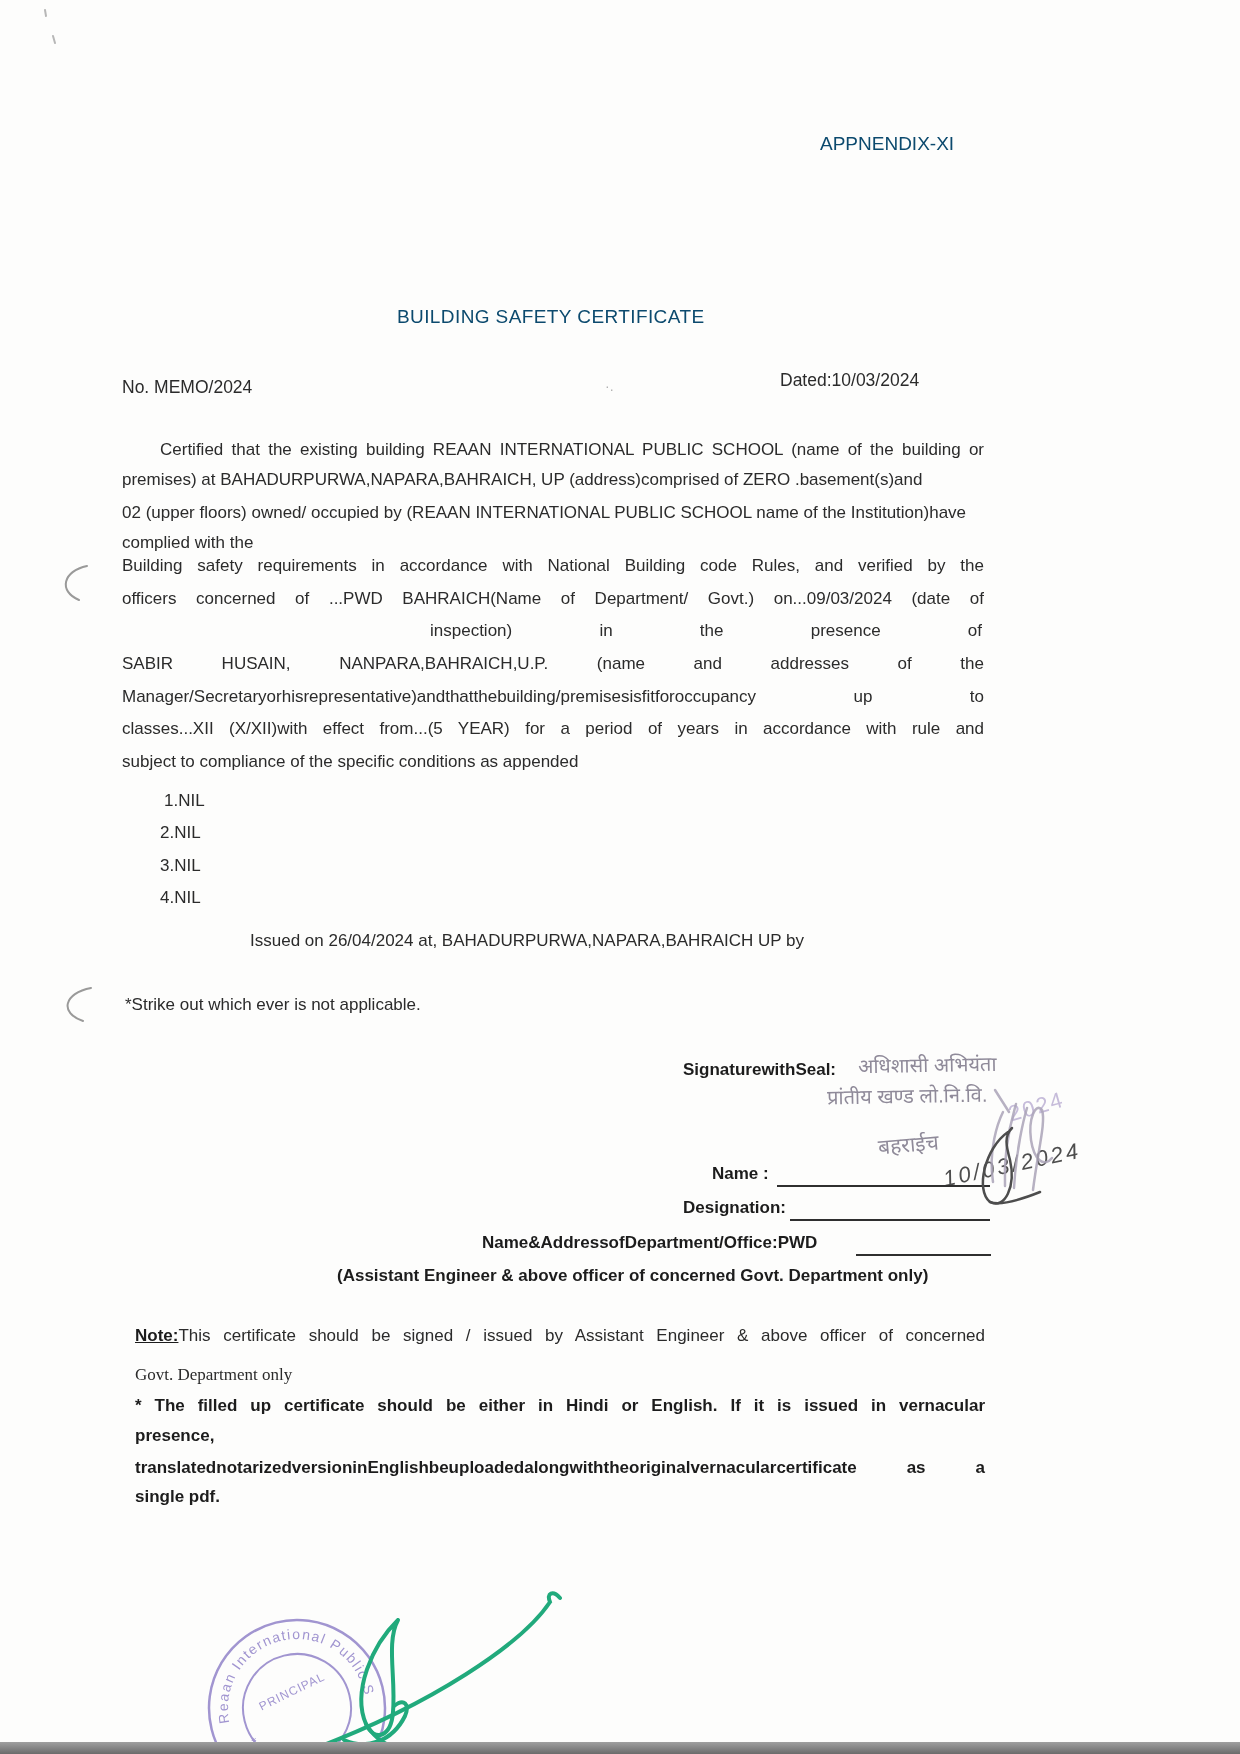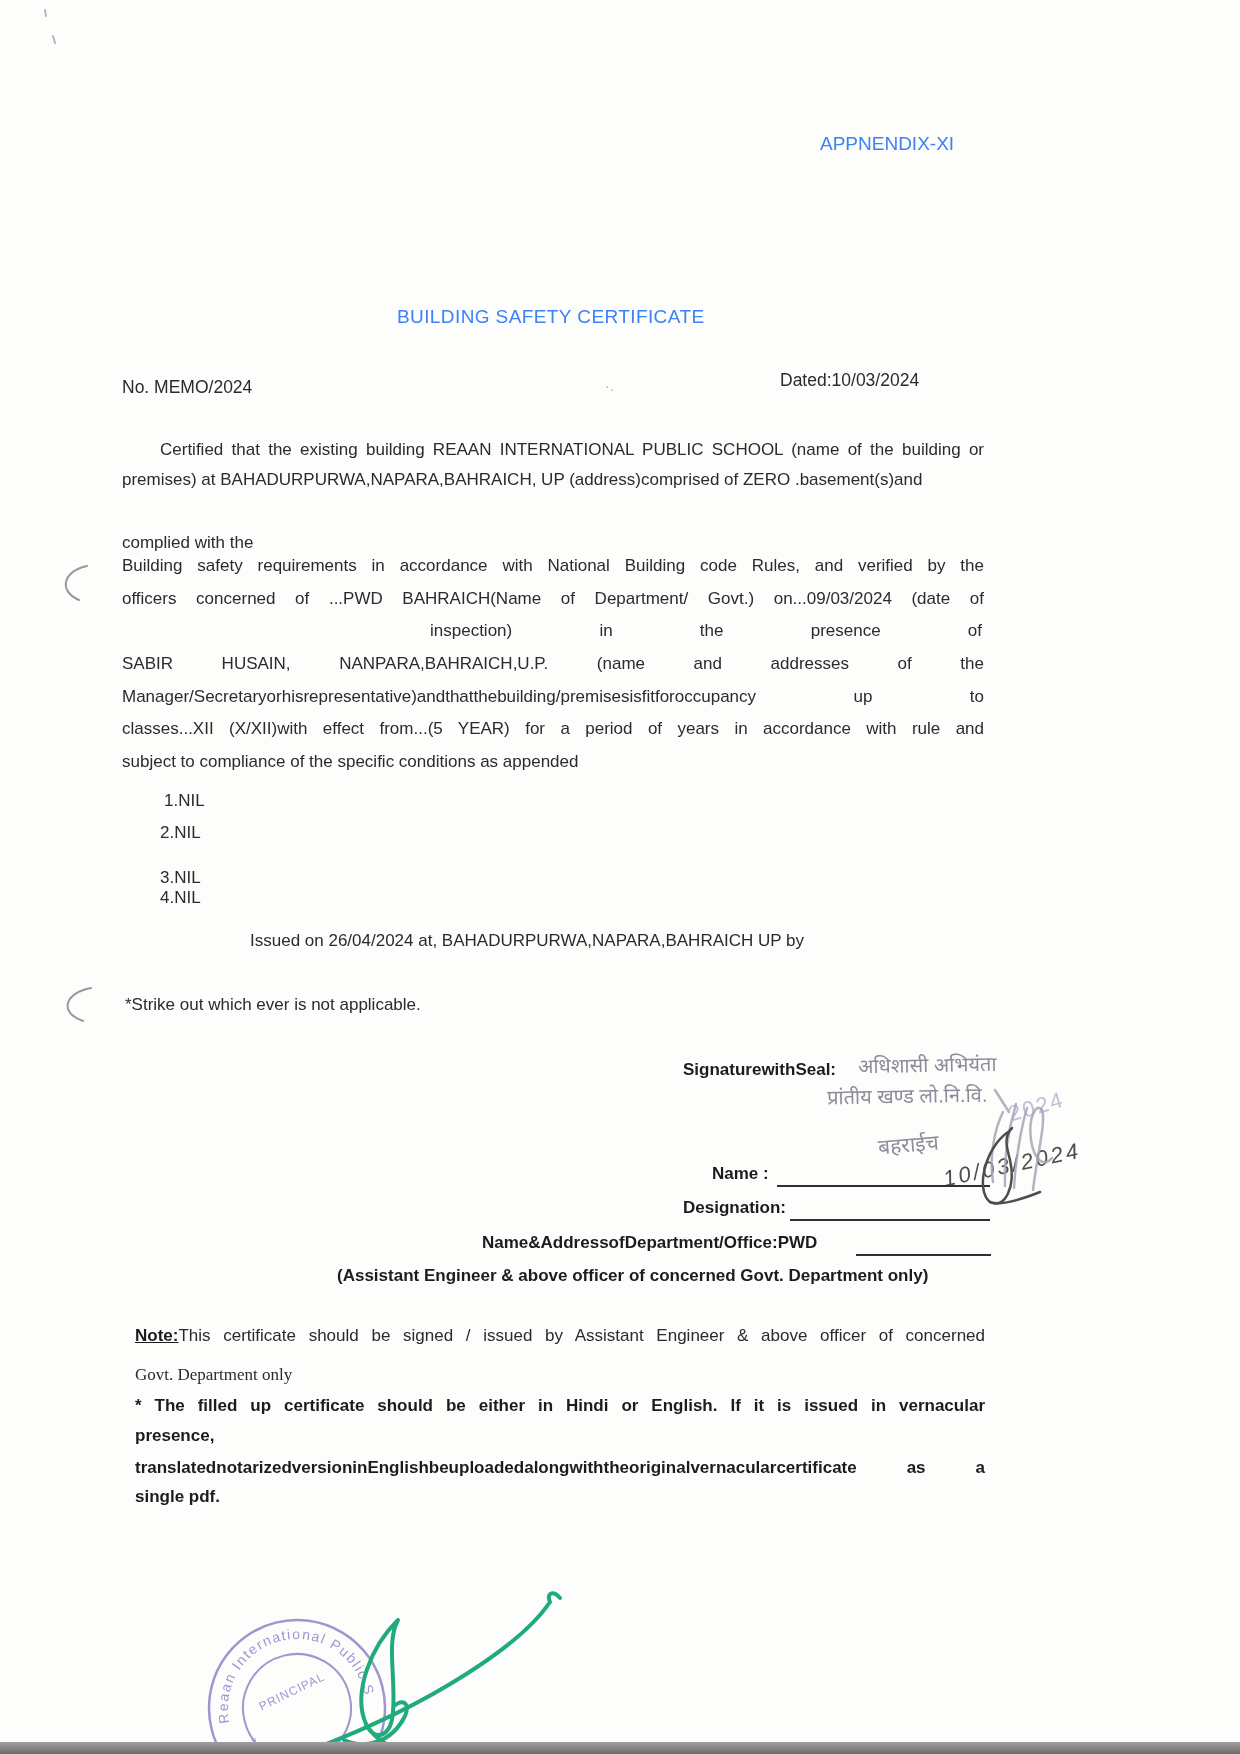--- a/index.html
+++ b/index.html
@@ -12,21 +12,21 @@
     background: #fdfdfc;
     overflow: hidden;
     font-family: "Liberation Sans", sans-serif;
     color: #2b2b2b;
     font-size: 17px;
   }
   .abs { position: absolute; }
   .line { white-space: nowrap; }
   .fill { text-align: justify; text-align-last: justify; white-space: normal; }
   .bold { font-weight: bold; color: #1c1c1c; }
-  .soft { color: #3b82f6; }
+  .soft { color: #0c4a6e; }
   .indent { text-indent: 38px; }
   .blank-line { border-bottom: 2px solid #2f2f2f; height: 1px; }
   .stamp-gray { color: #8f8a99; }
   .faint-purple { color: #c6bcda; }
   .artifact { color: #8a8a8a; }
   svg.overlay { position: absolute; left: 0; top: 0; pointer-events: none; }
   .scan-edge {
     position: absolute; left: 0; right: 0; bottom: 0; height: 12px;
     background: linear-gradient(#a0a0a0, #6b6b6b);
   }
@@ -41,32 +41,33 @@
   <div class="abs line soft" style="left:397px; top:306px; font-size:19px; letter-spacing:0.4px;">BUILDING SAFETY CERTIFICATE</div>
 
   <div class="abs line" style="left:122px; top:377px; font-size:17.5px;">No. MEMO/2024</div>
 
   <div class="abs line artifact" style="left:605px; top:378px; font-size:14px; opacity:.65;">·.</div>
 
   <div class="abs line" style="left:780px; top:370px; font-size:17.5px;">Dated:10/03/2024</div>
 
   <div class="abs fill indent" style="left:122px; top:440px; width:862px;">Certified that the existing building REAAN INTERNATIONAL PUBLIC SCHOOL (name of the building or</div>
   <div class="abs line" style="left:122px; top:470px;">premises) at BAHADURPURWA,NAPARA,BAHRAICH, UP (address)comprised of ZERO .basement(s)and</div>
+  <div class="abs line" style="left:122px; top:503px;">02 (upper floors) owned/ occupied by (REAAN INTERNATIONAL PUBLIC SCHOOL name of the Institution)have</div>
   <div class="abs line" style="left:122px; top:533px;">complied with the</div>
   <div class="abs fill" style="left:122px; top:556px; width:862px;">Building safety requirements in accordance with National Building code Rules, and verified by the</div>
   <div class="abs fill" style="left:122px; top:589px; width:862px;">officers concerned of ...PWD BAHRAICH(Name of Department/ Govt.) on...09/03/2024 (date of</div>
   <div class="abs fill" style="left:430px; top:621px; width:552px;">inspection) in the presence of</div>
   <div class="abs fill" style="left:122px; top:654px; width:862px;">SABIR HUSAIN, NANPARA,BAHRAICH,U.P. (name and addresses of the</div>
   <div class="abs fill" style="left:122px; top:687px; width:862px;">Manager/Secretaryorhisrepresentative)andthatthebuilding/premisesisfitforoccupancy up to</div>
   <div class="abs fill" style="left:122px; top:719px; width:862px;">classes...XII (X/XII)with effect from...(5 YEAR) for a period of years in accordance with rule and</div>
   <div class="abs line" style="left:122px; top:752px;">subject to compliance of the specific conditions as appended</div>
 
   <div class="abs line" style="left:164px; top:791px;">1.NIL</div>
   <div class="abs line" style="left:160px; top:823px;">2.NIL</div>
-  <div class="abs line" style="left:160px; top:856px;margin-top:12px;">3.NIL</div>
+  <div class="abs line" style="left:160px; top:856px;">3.NIL</div>
   <div class="abs line" style="left:160px; top:888px;">4.NIL</div>
 
   <div class="abs line" style="left:250px; top:931px;">Issued on 26/04/2024 at, BAHADURPURWA,NAPARA,BAHRAICH UP by</div>
 
   <div class="abs line" style="left:125px; top:995px;">*Strike out which ever is not applicable.</div>
 
   <div class="abs line bold" style="left:683px; top:1060px;">SignaturewithSeal:</div>
 
   <div class="abs line stamp-gray" style="left:858px; top:1051px; font-size:20px; transform:rotate(-1deg);">अधिशासी अभियंता</div>
   <div class="abs line stamp-gray" style="left:827px; top:1082px; font-size:20px; transform:rotate(-1deg);">प्रांतीय खण्ड लो.नि.वि.</div>

